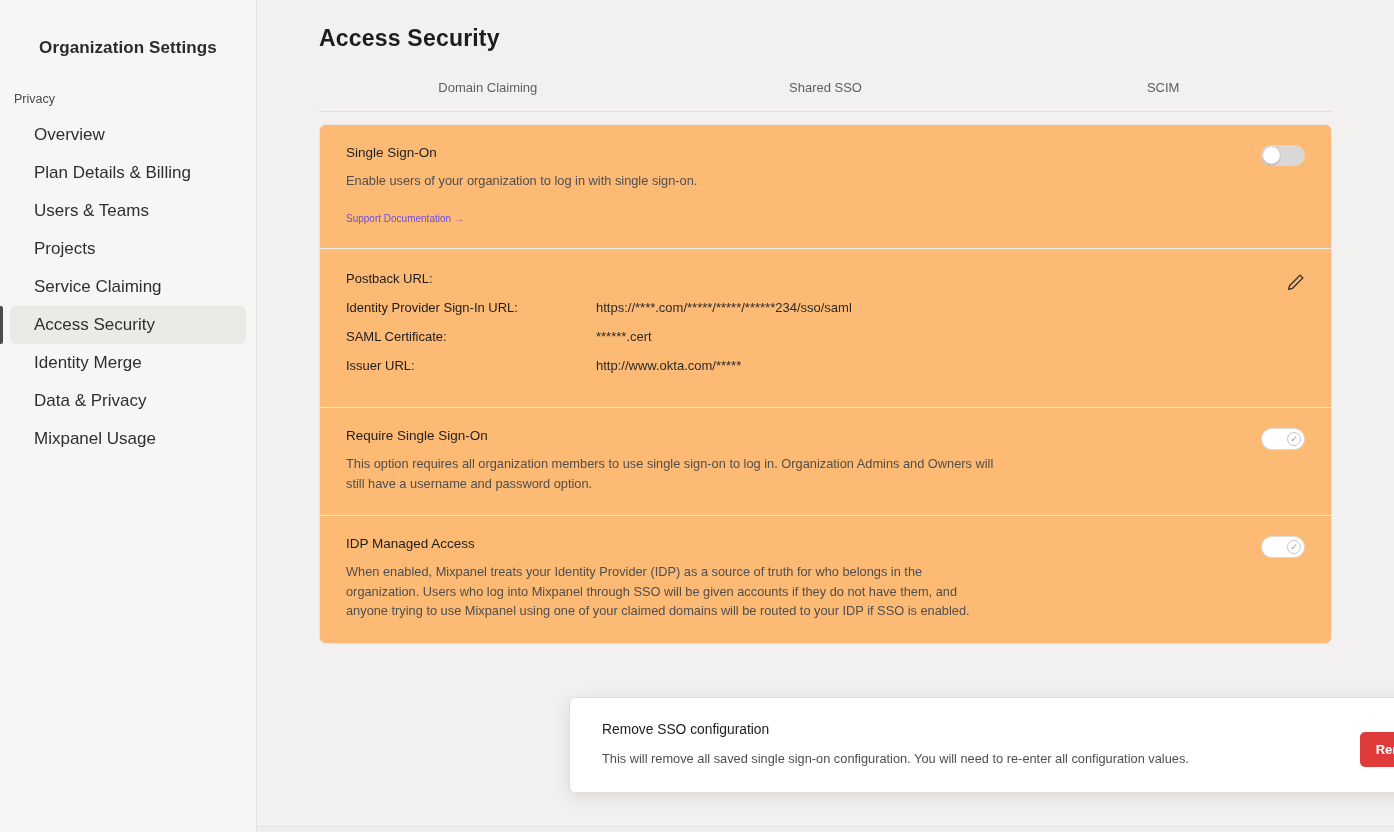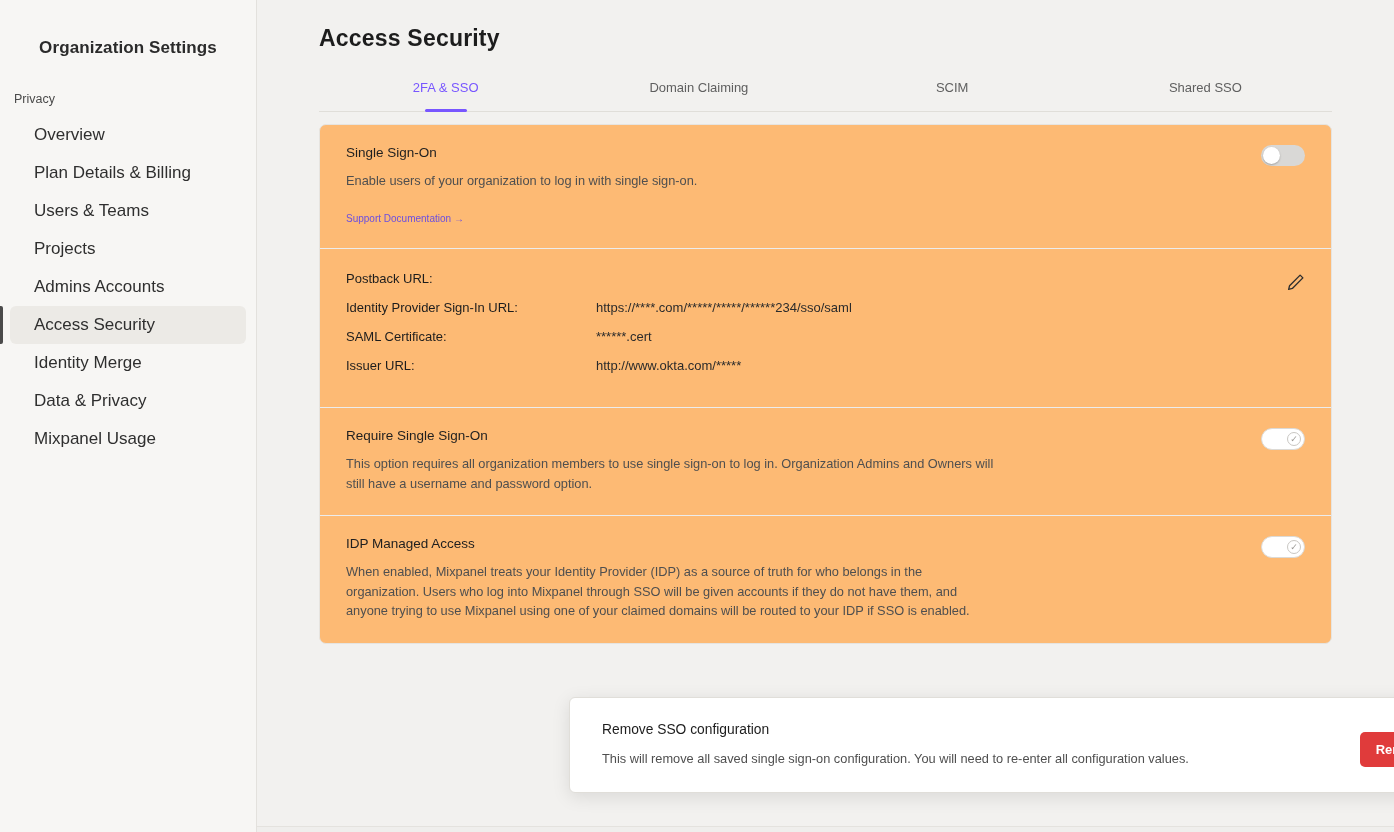--- a/index.html
+++ b/index.html
@@ -263,51 +263,48 @@
     <div class="nav-item">
       <span>Plan Details &amp; Billing</span>
     </div>
     <div class="nav-item">
       <span>Users &amp; Teams</span>
     </div>
     <div class="nav-item">
       <span>Projects</span>
     </div>
     <div class="nav-item">
-      <span>Admins Accounts</span>
+      <span>Service Claiming</span>
     </div>
     <div class="nav-item active">
       <span>Access Security</span>
     </div>
     <div class="nav-item">
       <span>Identity Merge</span>
     </div>
     <div class="nav-item">
       <span>Data &amp; Privacy</span>
     </div>
     <div class="nav-item">
       <span>Mixpanel Usage</span>
     </div>
   </div>
 
   <div class="main">
     <div class="page-title">Access Security</div>
 
     <div class="tabs">
-      <div class="tab active">
-        <span>2FA &amp; SSO</span>
-      </div>
       <div class="tab">
         <span>Domain Claiming</span>
       </div>
       <div class="tab">
+        <span>Shared SSO</span>
+      </div>
+      <div class="tab">
         <span>SCIM</span>
-      </div>
-      <div class="tab">
-        <span>Shared SSO</span>
       </div>
     </div>
 
     <div class="card">
 
       <div class="row">
         <div class="row-title">Single Sign-On</div>
         <div class="row-desc">Enable users of your organization to log in with single sign-on.</div>
         <a class="link">
           <span>Support Documentation</span><span class="arrow">→</span>

